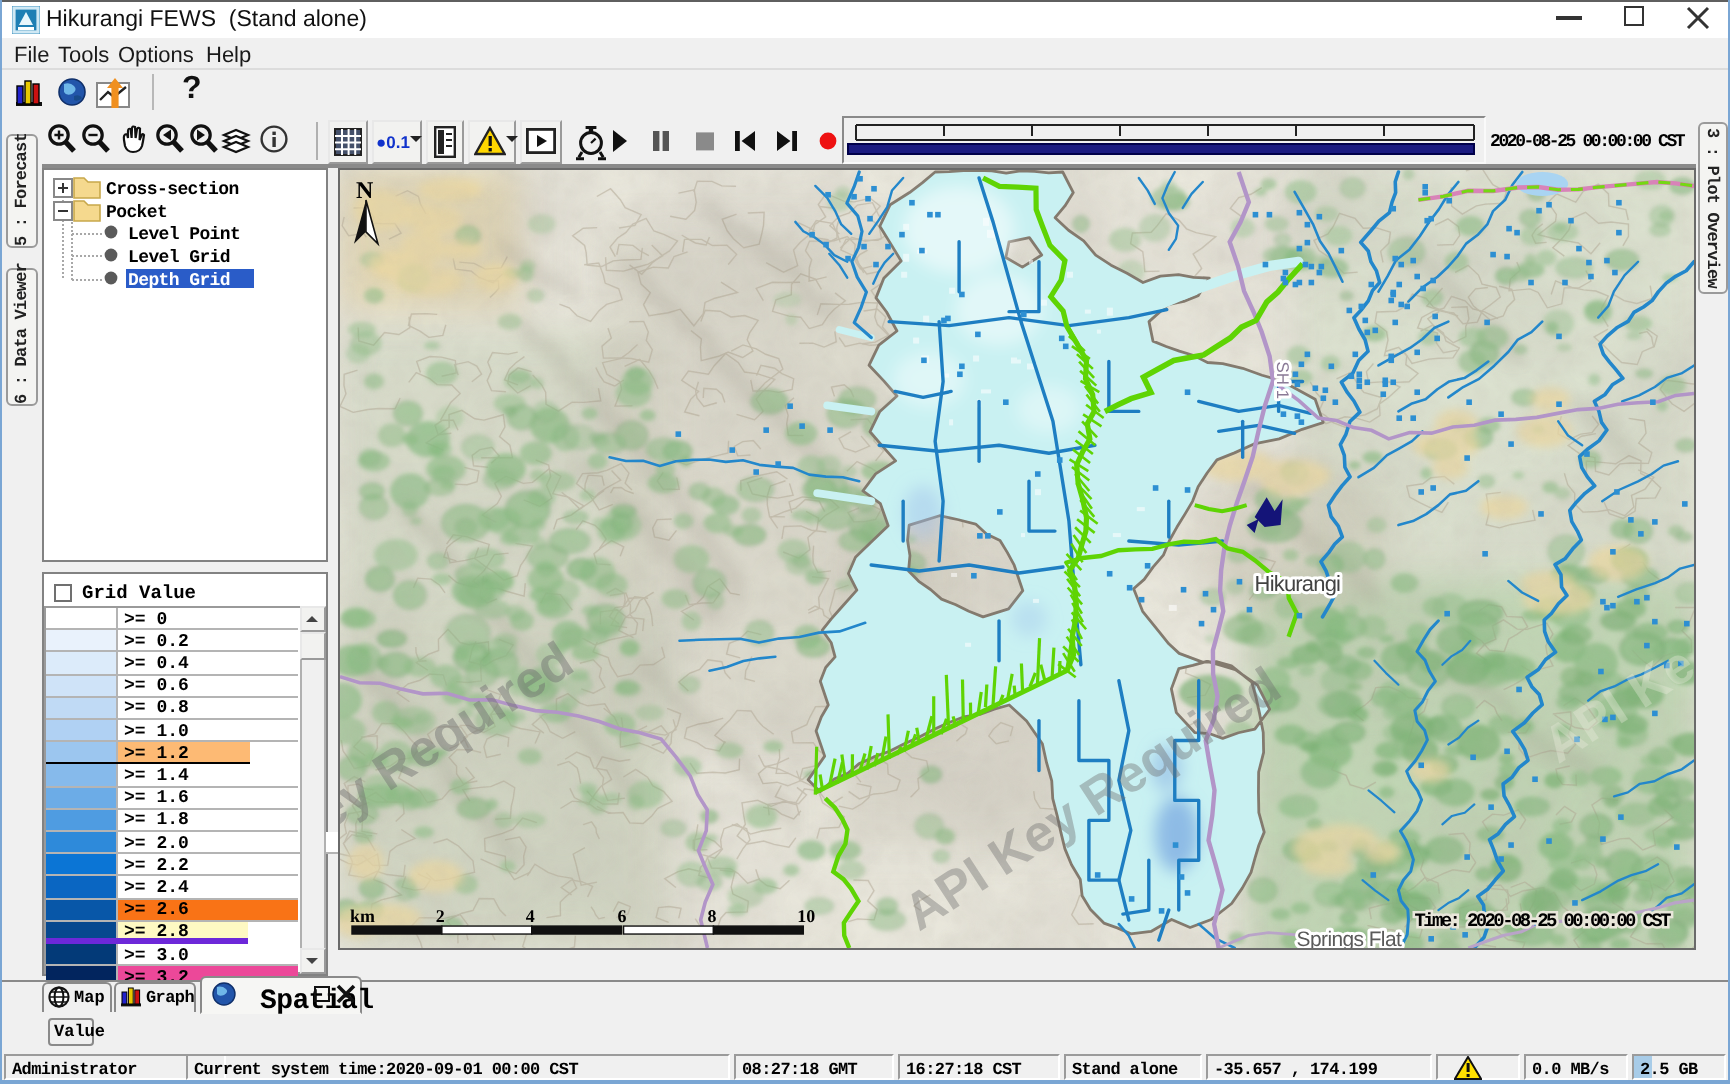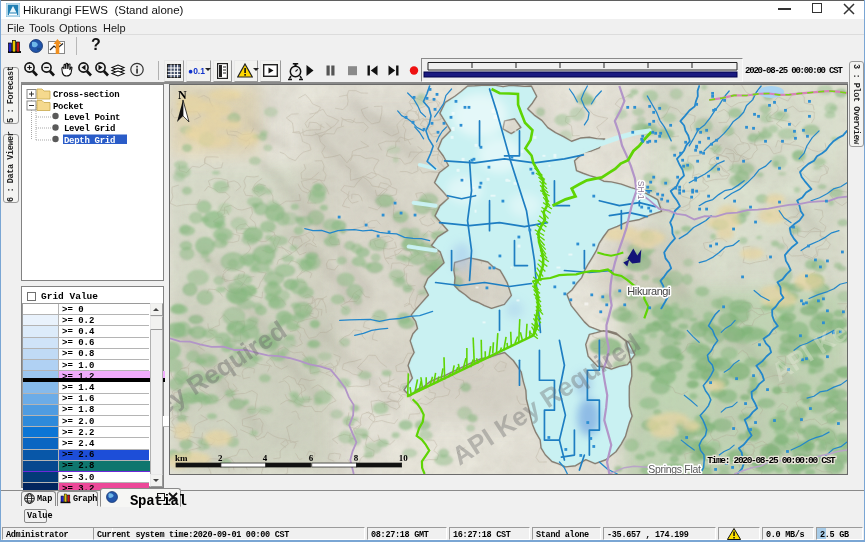--- a/index.html
+++ b/index.html
@@ -201,21 +201,21 @@
     <div style="position:absolute;left:39px;top:0.5px;font:bold 9px 'Liberation Mono',monospace;color:#000">&gt;= 0.6</div>
   </div>
 <div style="position:absolute;left:23px;top:348.8px;width:126px;height:11.2px;border-bottom:1px solid #b4b4b4;background:#fff;overflow:hidden">
     <div style="position:absolute;left:0;top:0;width:36px;height:100%;background:#c0daf5;border-right:1px solid #b4b4b4"></div>
     <div style="position:absolute;left:39px;top:0.5px;font:bold 9px 'Liberation Mono',monospace;color:#000">&gt;= 0.8</div>
   </div>
 <div style="position:absolute;left:23px;top:360.0px;width:126px;height:11.2px;border-bottom:1px solid #b4b4b4;background:#fff;overflow:hidden">
     <div style="position:absolute;left:0;top:0;width:36px;height:100%;background:#b0d1f3;border-right:1px solid #b4b4b4"></div>
     <div style="position:absolute;left:39px;top:0.5px;font:bold 9px 'Liberation Mono',monospace;color:#000">&gt;= 1.0</div>
   </div>
-<div style="position:absolute;left:23px;top:371.2px;width:142px;height:11.2px;border-bottom:4px solid #000000;background:#f0abfc;overflow:hidden">
+<div style="position:absolute;left:23px;top:371.2px;width:102px;height:11.2px;border-bottom:1px solid #000000;background:#fdba74;overflow:hidden">
     <div style="position:absolute;left:0;top:0;width:36px;height:100%;background:#9cc6ef;border-right:1px solid #b4b4b4"></div>
     <div style="position:absolute;left:39px;top:0.5px;font:bold 9px 'Liberation Mono',monospace;color:#000">&gt;= 1.2</div>
   </div>
 <div style="position:absolute;left:23px;top:382.4px;width:126px;height:11.2px;border-bottom:1px solid #b4b4b4;background:#fff;overflow:hidden">
     <div style="position:absolute;left:0;top:0;width:36px;height:100%;background:#86baeb;border-right:1px solid #b4b4b4"></div>
     <div style="position:absolute;left:39px;top:0.5px;font:bold 9px 'Liberation Mono',monospace;color:#000">&gt;= 1.4</div>
   </div>
 <div style="position:absolute;left:23px;top:393.6px;width:126px;height:11.2px;border-bottom:1px solid #b4b4b4;background:#fff;overflow:hidden">
     <div style="position:absolute;left:0;top:0;width:36px;height:100%;background:#6cace7;border-right:1px solid #b4b4b4"></div>
     <div style="position:absolute;left:39px;top:0.5px;font:bold 9px 'Liberation Mono',monospace;color:#000">&gt;= 1.6</div>
@@ -229,25 +229,25 @@
     <div style="position:absolute;left:39px;top:0.5px;font:bold 9px 'Liberation Mono',monospace;color:#000">&gt;= 2.0</div>
   </div>
 <div style="position:absolute;left:23px;top:427.2px;width:126px;height:11.2px;border-bottom:1px solid #b4b4b4;background:#fff;overflow:hidden">
     <div style="position:absolute;left:0;top:0;width:36px;height:100%;background:#0b75d5;border-right:1px solid #b4b4b4"></div>
     <div style="position:absolute;left:39px;top:0.5px;font:bold 9px 'Liberation Mono',monospace;color:#000">&gt;= 2.2</div>
   </div>
 <div style="position:absolute;left:23px;top:438.4px;width:126px;height:11.2px;border-bottom:1px solid #b4b4b4;background:#fff;overflow:hidden">
     <div style="position:absolute;left:0;top:0;width:36px;height:100%;background:#0a66c2;border-right:1px solid #b4b4b4"></div>
     <div style="position:absolute;left:39px;top:0.5px;font:bold 9px 'Liberation Mono',monospace;color:#000">&gt;= 2.4</div>
   </div>
-<div style="position:absolute;left:23px;top:449.6px;width:126px;height:11.2px;border-bottom:1px solid #b4b4b4;background:#1d4ed8;overflow:hidden">
+<div style="position:absolute;left:23px;top:449.6px;width:126px;height:11.2px;border-bottom:1px solid #b4b4b4;background:#f97316;overflow:hidden">
     <div style="position:absolute;left:0;top:0;width:36px;height:100%;background:#0857a8;border-right:1px solid #b4b4b4"></div>
     <div style="position:absolute;left:39px;top:0.5px;font:bold 9px 'Liberation Mono',monospace;color:#000">&gt;= 2.6</div>
   </div>
-<div style="position:absolute;left:23px;top:460.8px;width:140px;height:11.2px;border-bottom:1px solid #6d28d9;background:#0f766e;overflow:hidden">
+<div style="position:absolute;left:23px;top:460.8px;width:101px;height:11.2px;border-bottom:3px solid #6d28d9;background:#fef9c3;overflow:hidden">
     <div style="position:absolute;left:0;top:0;width:36px;height:100%;background:#06488f;border-right:1px solid #b4b4b4"></div>
     <div style="position:absolute;left:39px;top:0.5px;font:bold 9px 'Liberation Mono',monospace;color:#000">&gt;= 2.8</div>
   </div>
 <div style="position:absolute;left:23px;top:472.0px;width:126px;height:11.2px;border-bottom:1px solid #b4b4b4;background:#fff;overflow:hidden">
     <div style="position:absolute;left:0;top:0;width:36px;height:100%;background:#033a78;border-right:1px solid #b4b4b4"></div>
     <div style="position:absolute;left:39px;top:0.5px;font:bold 9px 'Liberation Mono',monospace;color:#000">&gt;= 3.0</div>
   </div>
 <div style="position:absolute;left:23px;top:483.2px;width:126px;height:11.2px;border-bottom:3px solid #ef4444;background:#ec4899;overflow:hidden">
     <div style="position:absolute;left:0;top:0;width:36px;height:100%;background:#02255e;border-right:1px solid #b4b4b4"></div>
     <div style="position:absolute;left:39px;top:0.5px;font:bold 9px 'Liberation Mono',monospace;color:#000">&gt;= 3.2</div>

